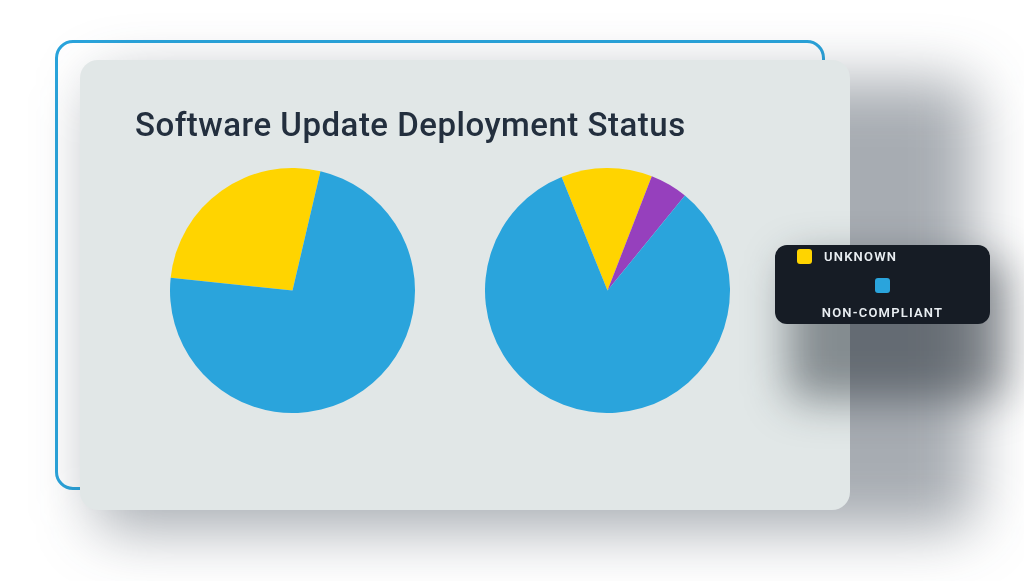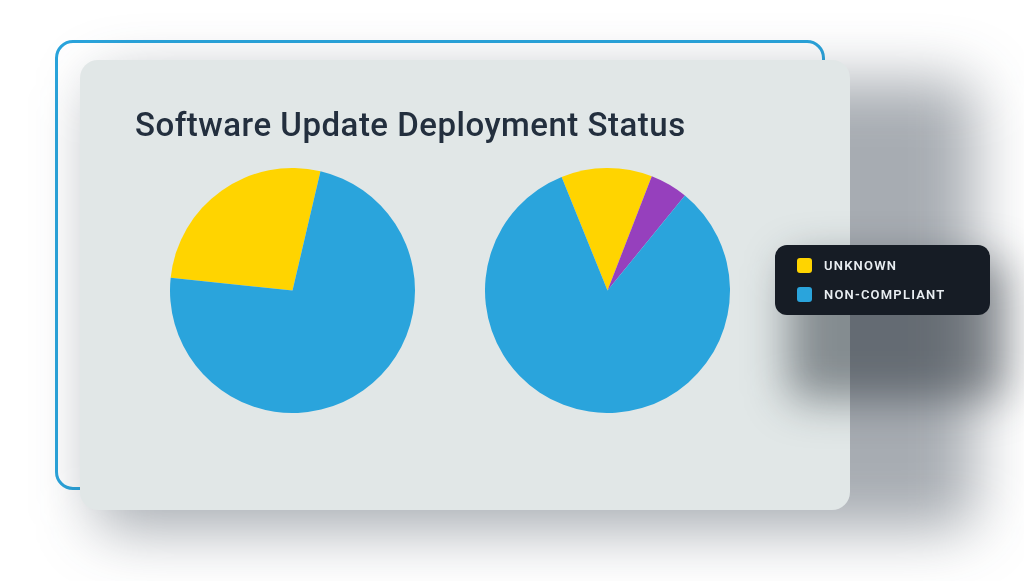--- a/index.html
+++ b/index.html
@@ -70,30 +70,31 @@
       filter: blur(22px);
       border-radius: 14px;
     }
     .legend {
       position: absolute;
       left: 775px;
       top: 245px;
       width: 215px;
       background: #161c25;
       border-radius: 12px;
-      padding: 13px 22px;
+      padding: 4px 22px;
     }
     .legend-item {
       display: flex;
       align-items: center;
       gap: 12px;
       margin-bottom: 14px;
     }
     .legend-item:last-child {
       margin-bottom: 0;
+      flex-direction: column;
     }
     .legend-swatch {
       width: 15px;
       height: 15px;
       border-radius: 3px;
       flex-shrink: 0;
     }
     .legend-label {
       color: #e9eef2;
       font-size: 13px;

